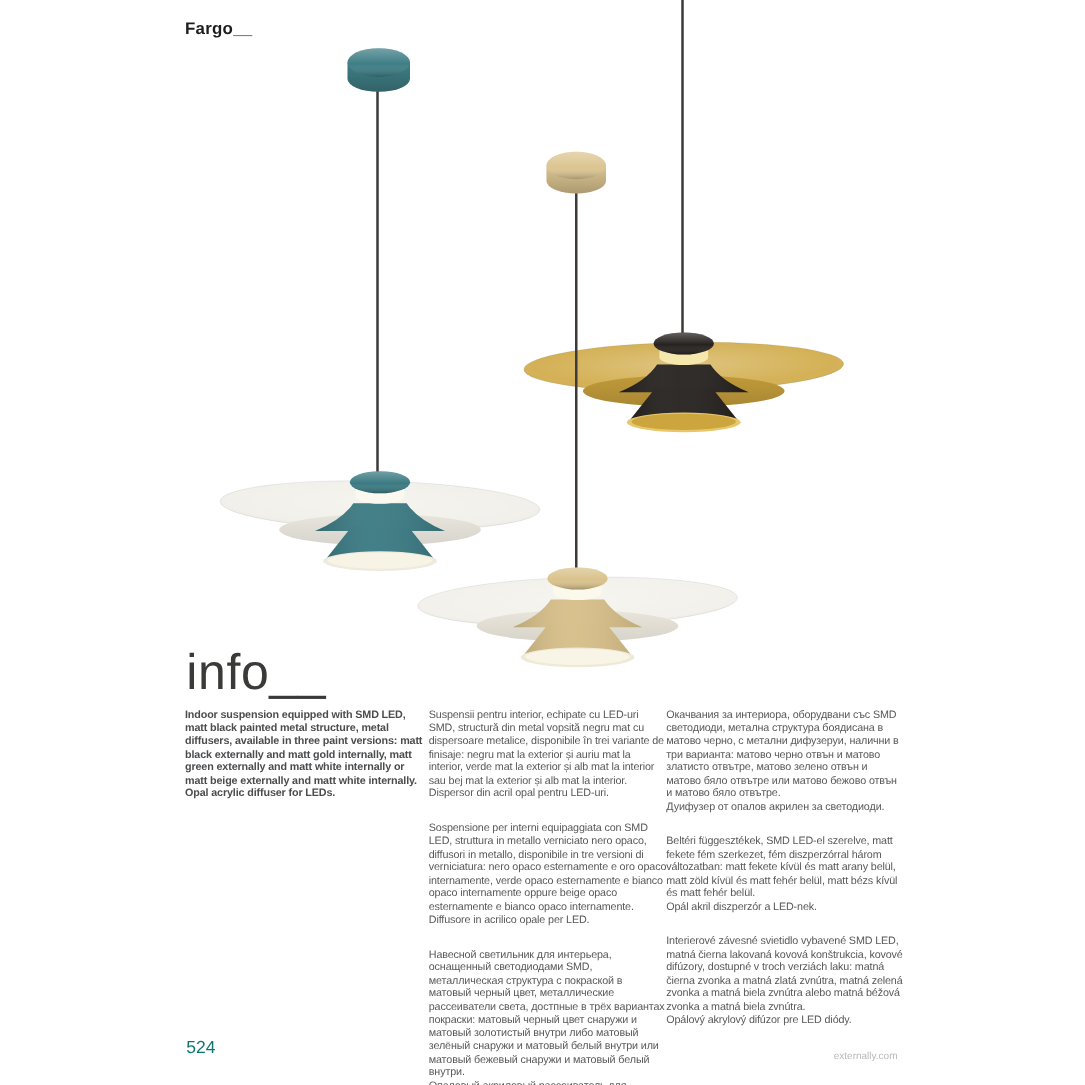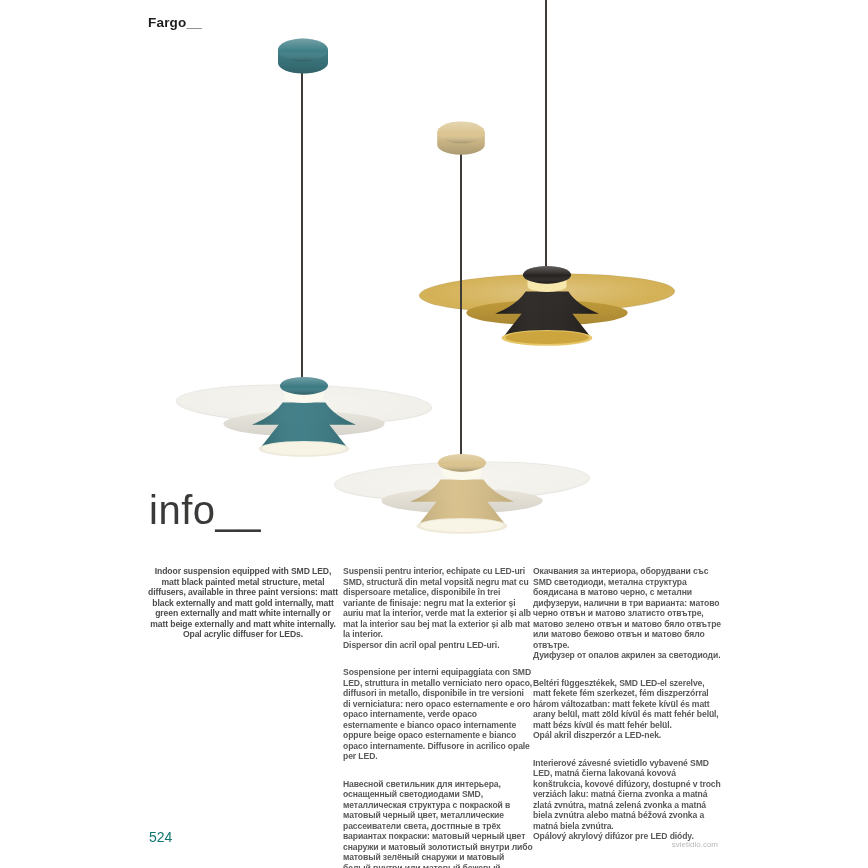--- a/index.html
+++ b/index.html
@@ -7,29 +7,29 @@
     position:relative;width:868px;height:868px;background:#ffffff;overflow:hidden;
     font-family:"Liberation Sans", sans-serif;color:#59595b;
   }
   .header-title{
     position:absolute;left:148px;top:15px;font-size:13.5px;font-weight:bold;
     color:#1d1d1b;letter-spacing:0.2px;
   }
   .cord{position:absolute;width:2px;background:#3e3b39;}
   svg.lamp,svg.canopy{position:absolute;}
   .info-title{
-    position:absolute;left:149px;top:488px;font-size:40px;font-weight:200;
+    position:absolute;left:149px;top:516px;font-size:40px;font-weight:200;
     color:#3a3a39;letter-spacing:0.5px;
   }
   .col{
     position:absolute;top:566px;width:190px;font-size:8.6px;line-height:10.5px;
     letter-spacing:-0.1px;
   }
-  .col p{margin:0 0 17px 0;white-space:pre-line;font-weight:bold;}
-  .col-1{left:148px;text-align:center;}
+  .col p{margin:0 0 17px 0;white-space:pre-line;}
+  .col-1{left:148px;}
   .col-2{left:343px;}
   .col-3{left:533px;}
   .col-1 p{font-weight:bold;color:#4b4c4e;}
   .page-number{
     position:absolute;left:149px;top:829px;font-size:14px;color:#0f766e;
   }
   .footer-site{
     position:absolute;right:150px;top:840px;font-size:8px;color:#b8b8b7;
   }
 </style>
@@ -155,15 +155,15 @@
   <div class="col col-3">
     <p>Окачвания за интериора, оборудвани със SMD светодиоди, метална структура боядисана в матово черно, с метални дифузеруи, налични в три варианта: матово черно отвън и матово златисто отвътре, матово зелено отвън и матово бяло отвътре или матово бежово отвън и матово бяло отвътре.
 Дуифузер от опалов акрилен за светодиоди.</p>
     <p>Beltéri függesztékek, SMD LED-el szerelve, matt fekete fém szerkezet, fém diszperzórral három változatban: matt fekete kívül és matt arany belül, matt zöld kívül és matt fehér belül, matt bézs kívül és matt fehér belül.
 Opál akril diszperzór a LED-nek.</p>
     <p>Interierové závesné svietidlo vybavené SMD LED, matná čierna lakovaná kovová konštrukcia, kovové difúzory, dostupné v troch verziách laku: matná čierna zvonka a matná zlatá zvnútra, matná zelená zvonka a matná biela zvnútra alebo matná béžová zvonka a matná biela zvnútra.
 Opálový akrylový difúzor pre LED diódy.</p>
   </div>
 
   <div class="page-number">524</div>
-  <div class="footer-site">svietidlo.com</div>
+  <div class="footer-site">externally.com</div>
 
 </div>
 
 </body></html>

